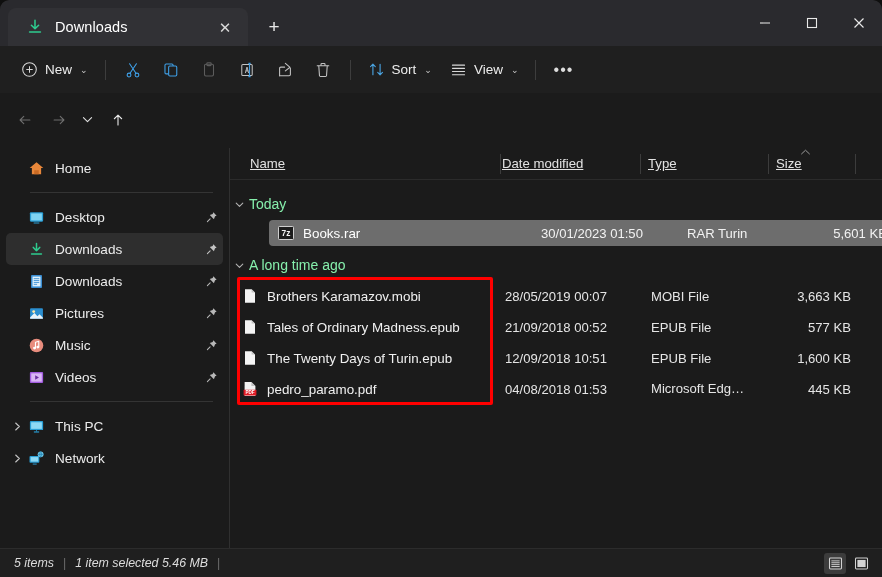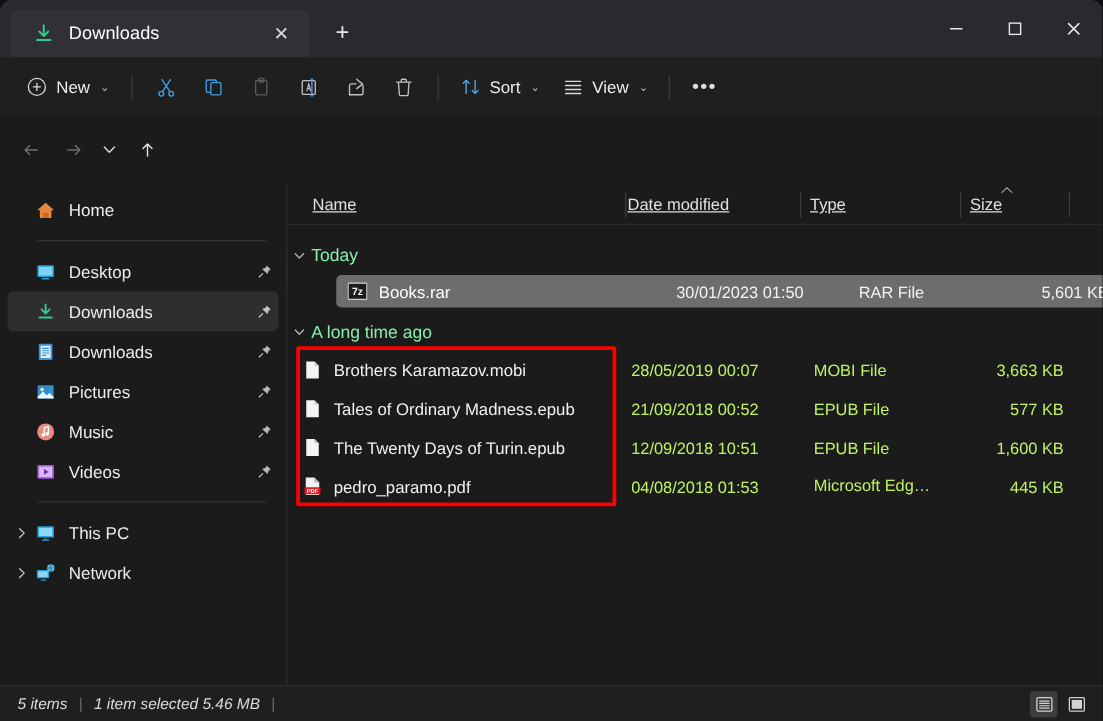--- a/index.html
+++ b/index.html
@@ -147,21 +147,21 @@
   }
   .group-chev { width: 19px; display: flex; align-items: center; justify-content: center; color: #b5b5b5; font-size: 10px; }
 
   .row { position: absolute; left: 3px; width: 622px; height: 26px; border-radius: 4px; }
   .row.selected { background: #6d6d6d; margin-left: 36px; }
   .cell-name { position: absolute; left: 9px; top: 0; height: 26px; display: flex; align-items: center; }
   .file-ico { width: 16px; height: 16px; margin-right: 9px; flex: 0 0 auto; display: block; }
   .cell-name .txt { color: #f0f0f0; font-size: 13.4px; white-space: nowrap; }
   .row.selected .cell-name .txt { color: #ffffff; }
   .cell { position: absolute; top: 0; height: 26px; display: flex; align-items: center;
-          color: #bef264; font-size: 13.1px; white-space: nowrap; }
+          color: #e5e5e5; font-size: 13.1px; white-space: nowrap; }
   .row.selected .cell { color: #f2f2f2; }
   .cell.num { justify-content: flex-end; }
   .cell.ellip { overflow: hidden; text-overflow: ellipsis; display: block; line-height: 26px; }
 
   
   #annotation {
     position: absolute; border: 3px solid #ff0000; border-radius: 2px;
     pointer-events: none;
   }
 
@@ -544,21 +544,21 @@
 
       <div class="row selected" style="top:72px">
         <div class="cell-name">
           <svg class="file-ico" viewBox="0 0 16 16">
             <rect x="0.5" y="1.5" width="15" height="13" rx="0.8" fill="#1c1c1c" stroke="#cfcfcf" stroke-width="1"></rect>
             <text x="8" y="11.4" font-family="Liberation Sans, sans-serif" font-size="8.4" font-weight="bold" fill="#f2f2f2" text-anchor="middle">7z</text>
           </svg>
           <span class="txt">Books.rar</span>
         </div>
         <div class="cell" style="left:272px;width:130px">30/01/2023 01:50</div>
-        <div class="cell" style="left:418px;width:115px">RAR File</div>
+        <div class="cell" style="left:418px;width:115px">RAR Turin</div>
         <div class="cell num" style="left:528px;width:90px">5,601 KB</div>
       </div>
 
       <div class="group-head" style="top:104px">
         <span class="group-chev">
           <svg width="11" height="11" viewBox="0 0 12 12">
               <path d="M2.4 4.4 L6 8 L9.6 4.4" fill="none" stroke="#b5b5b5" stroke-width="1.15" stroke-linecap="round" stroke-linejoin="round"></path>
             </svg>
         </span>
         <span>A long time ago</span>

